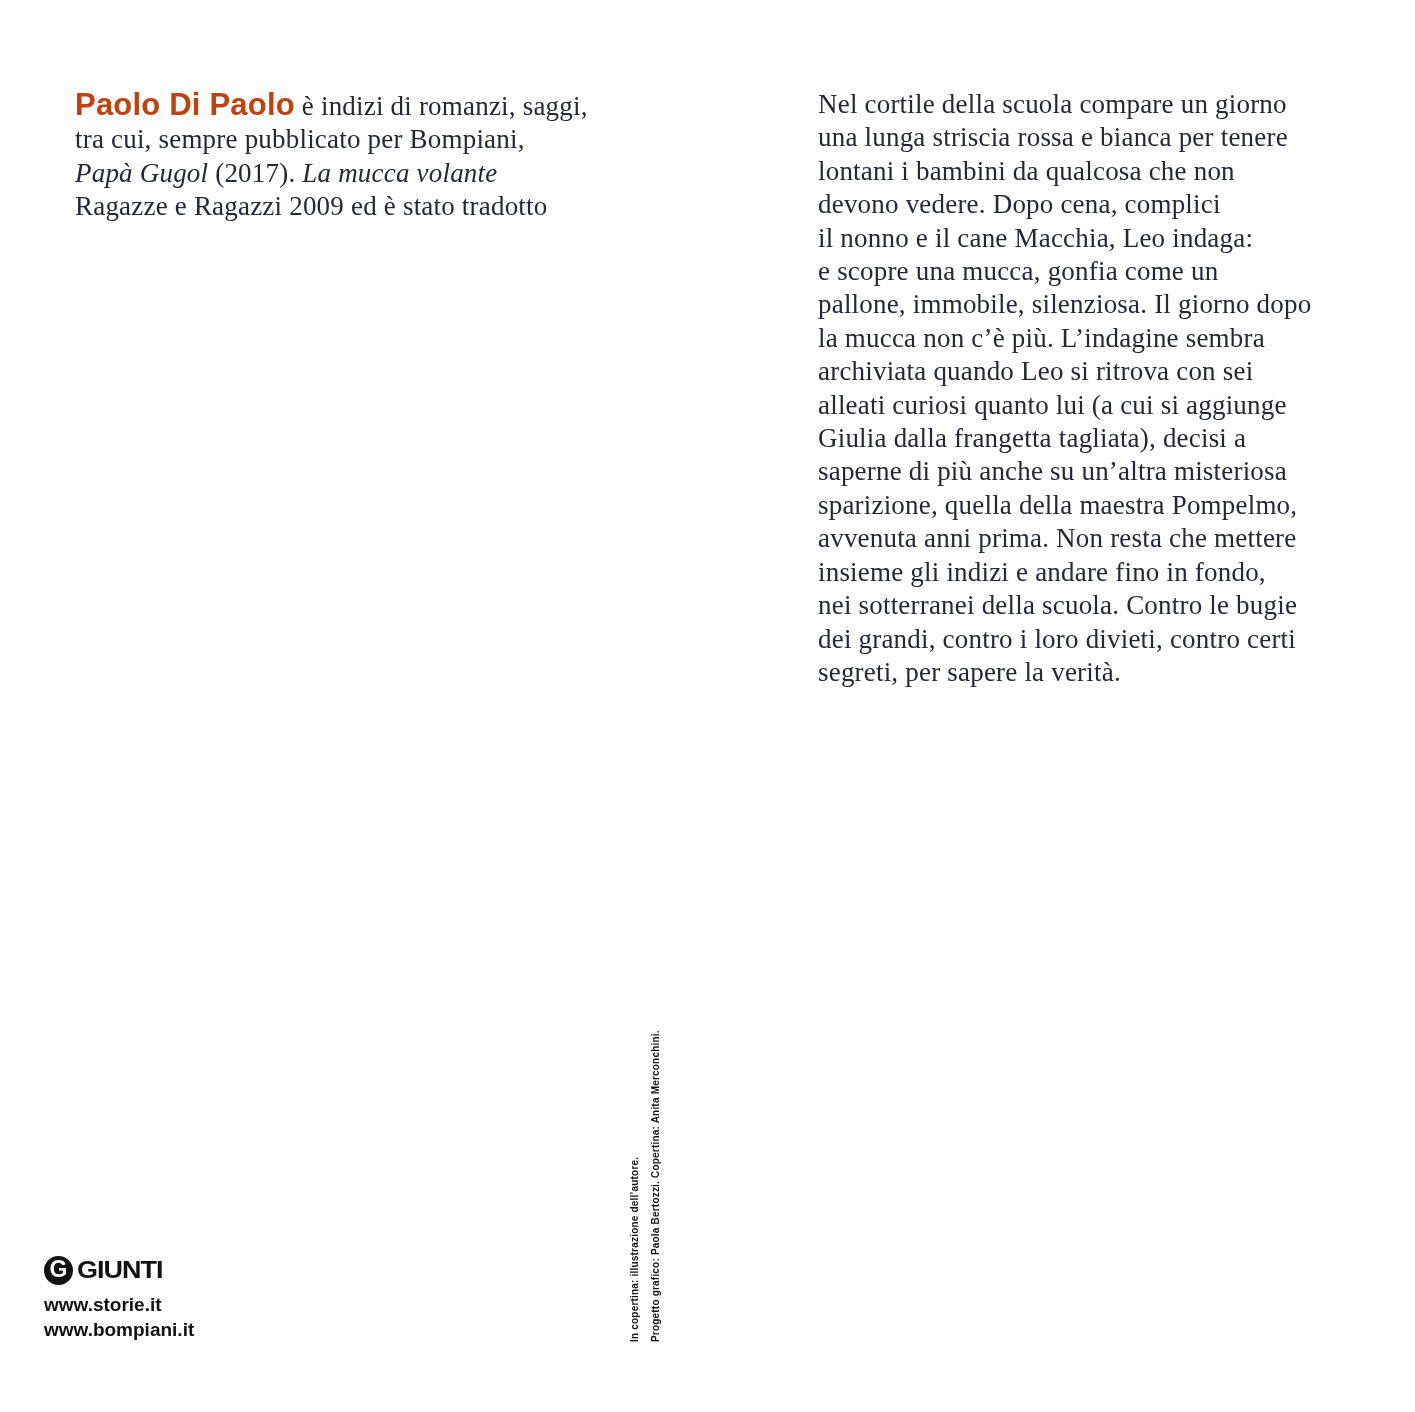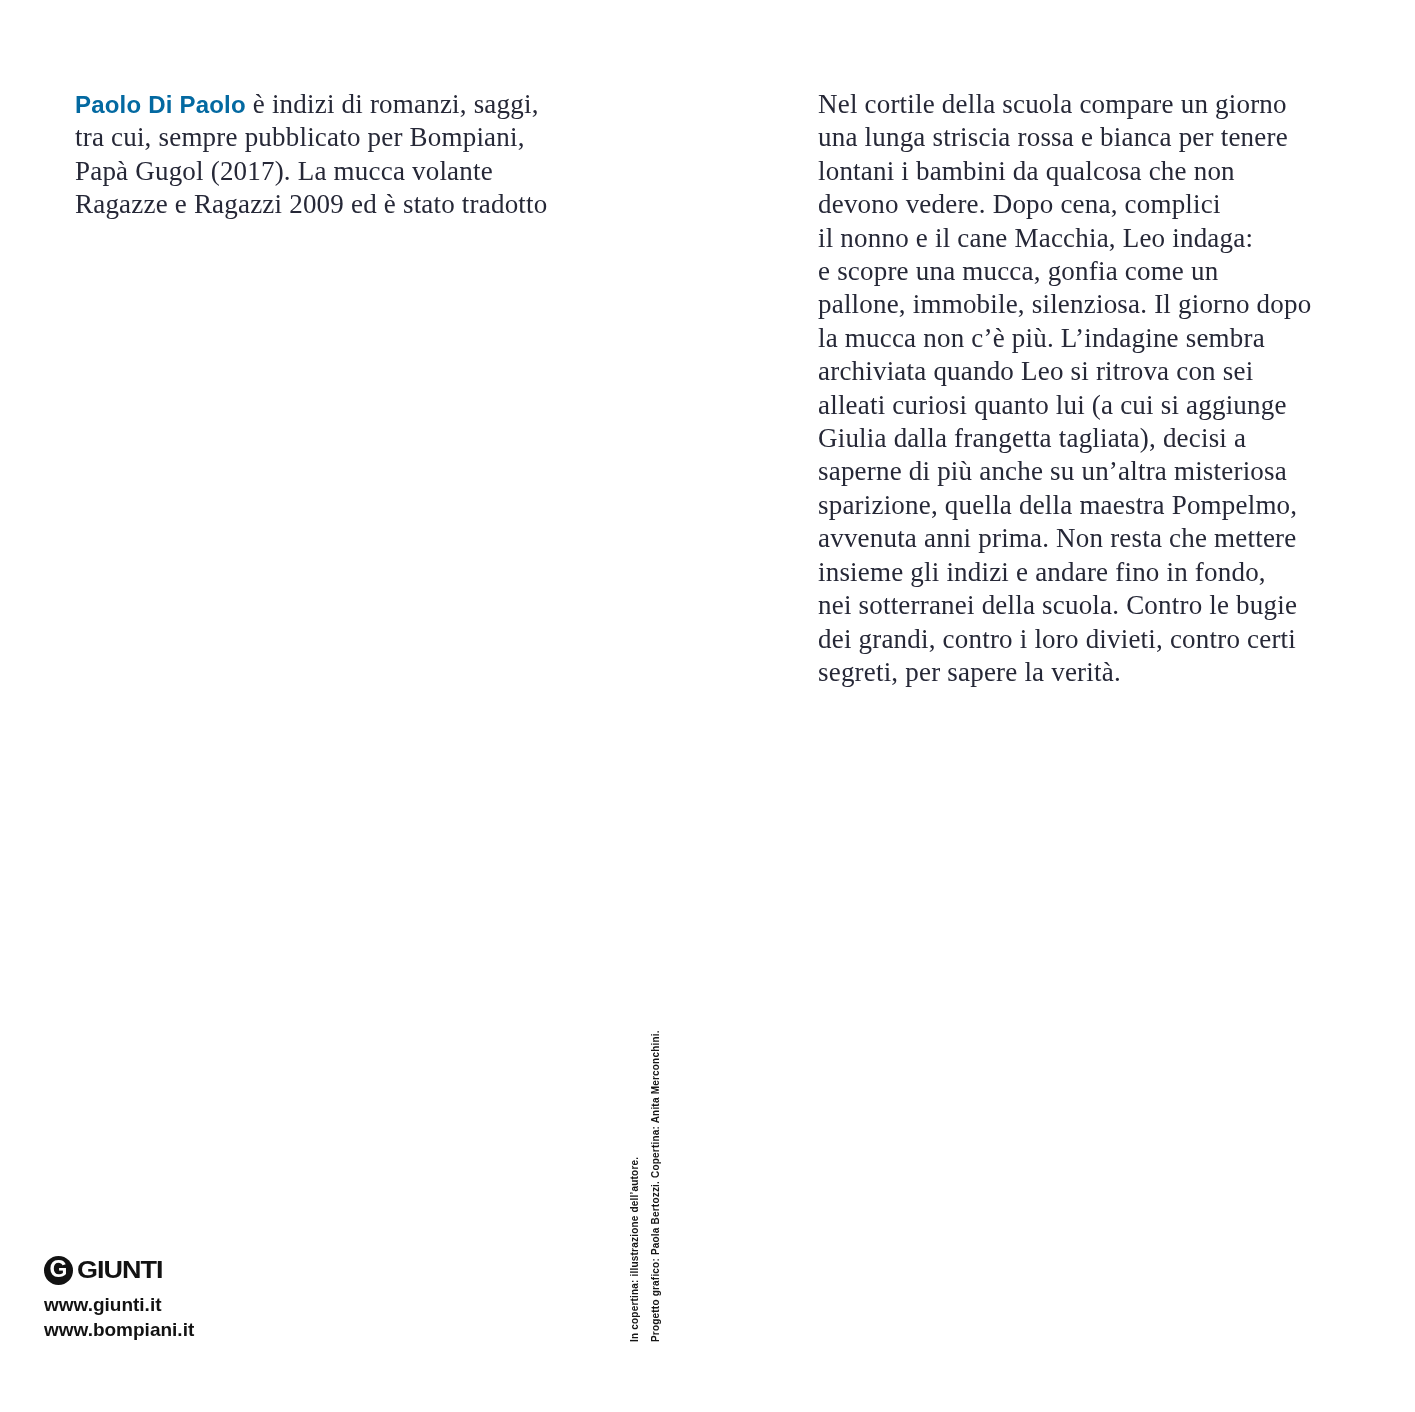--- a/index.html
+++ b/index.html
@@ -18,24 +18,24 @@
     line-height: 33.4px;
     color: #262837;
     letter-spacing: 0.2px;
   }
   .col-left  { left: 75px;  width: 600px; }
   .col-right { left: 818px; width: 600px; }
   .line { white-space: pre; }
   .seg-name {
     font-family: "Liberation Sans", sans-serif;
     font-weight: bold;
-    font-size: 24px;
-    color: #0369a1;
+    font-size: 31px;
+    color: #c2410c;
   }
-  .seg-italic { }
+  .seg-italic { font-style: italic; }
   .credits {
     position: absolute;
     left: 624px;
     top: 1342px;
     transform: rotate(-90deg);
     transform-origin: 0 0;
     font-family: "Liberation Sans", sans-serif;
     font-size: 10px;
     font-weight: bold;
     line-height: 21px;
@@ -117,18 +117,18 @@
     </div>
 
   <div class="brand">
     <div class="logo-row">
       <span class="logo-mark">
         <span class="logo-g">G</span>
       </span>
       <span class="logo-text">GIUNTI</span>
     </div>
     <div class="urls">
-      <div class="url">www.giunti.it</div>
+      <div class="url">www.storie.it</div>
       <div class="url">www.bompiani.it</div>
     </div>
   </div>
 
 </div>
 
 </body></html>

